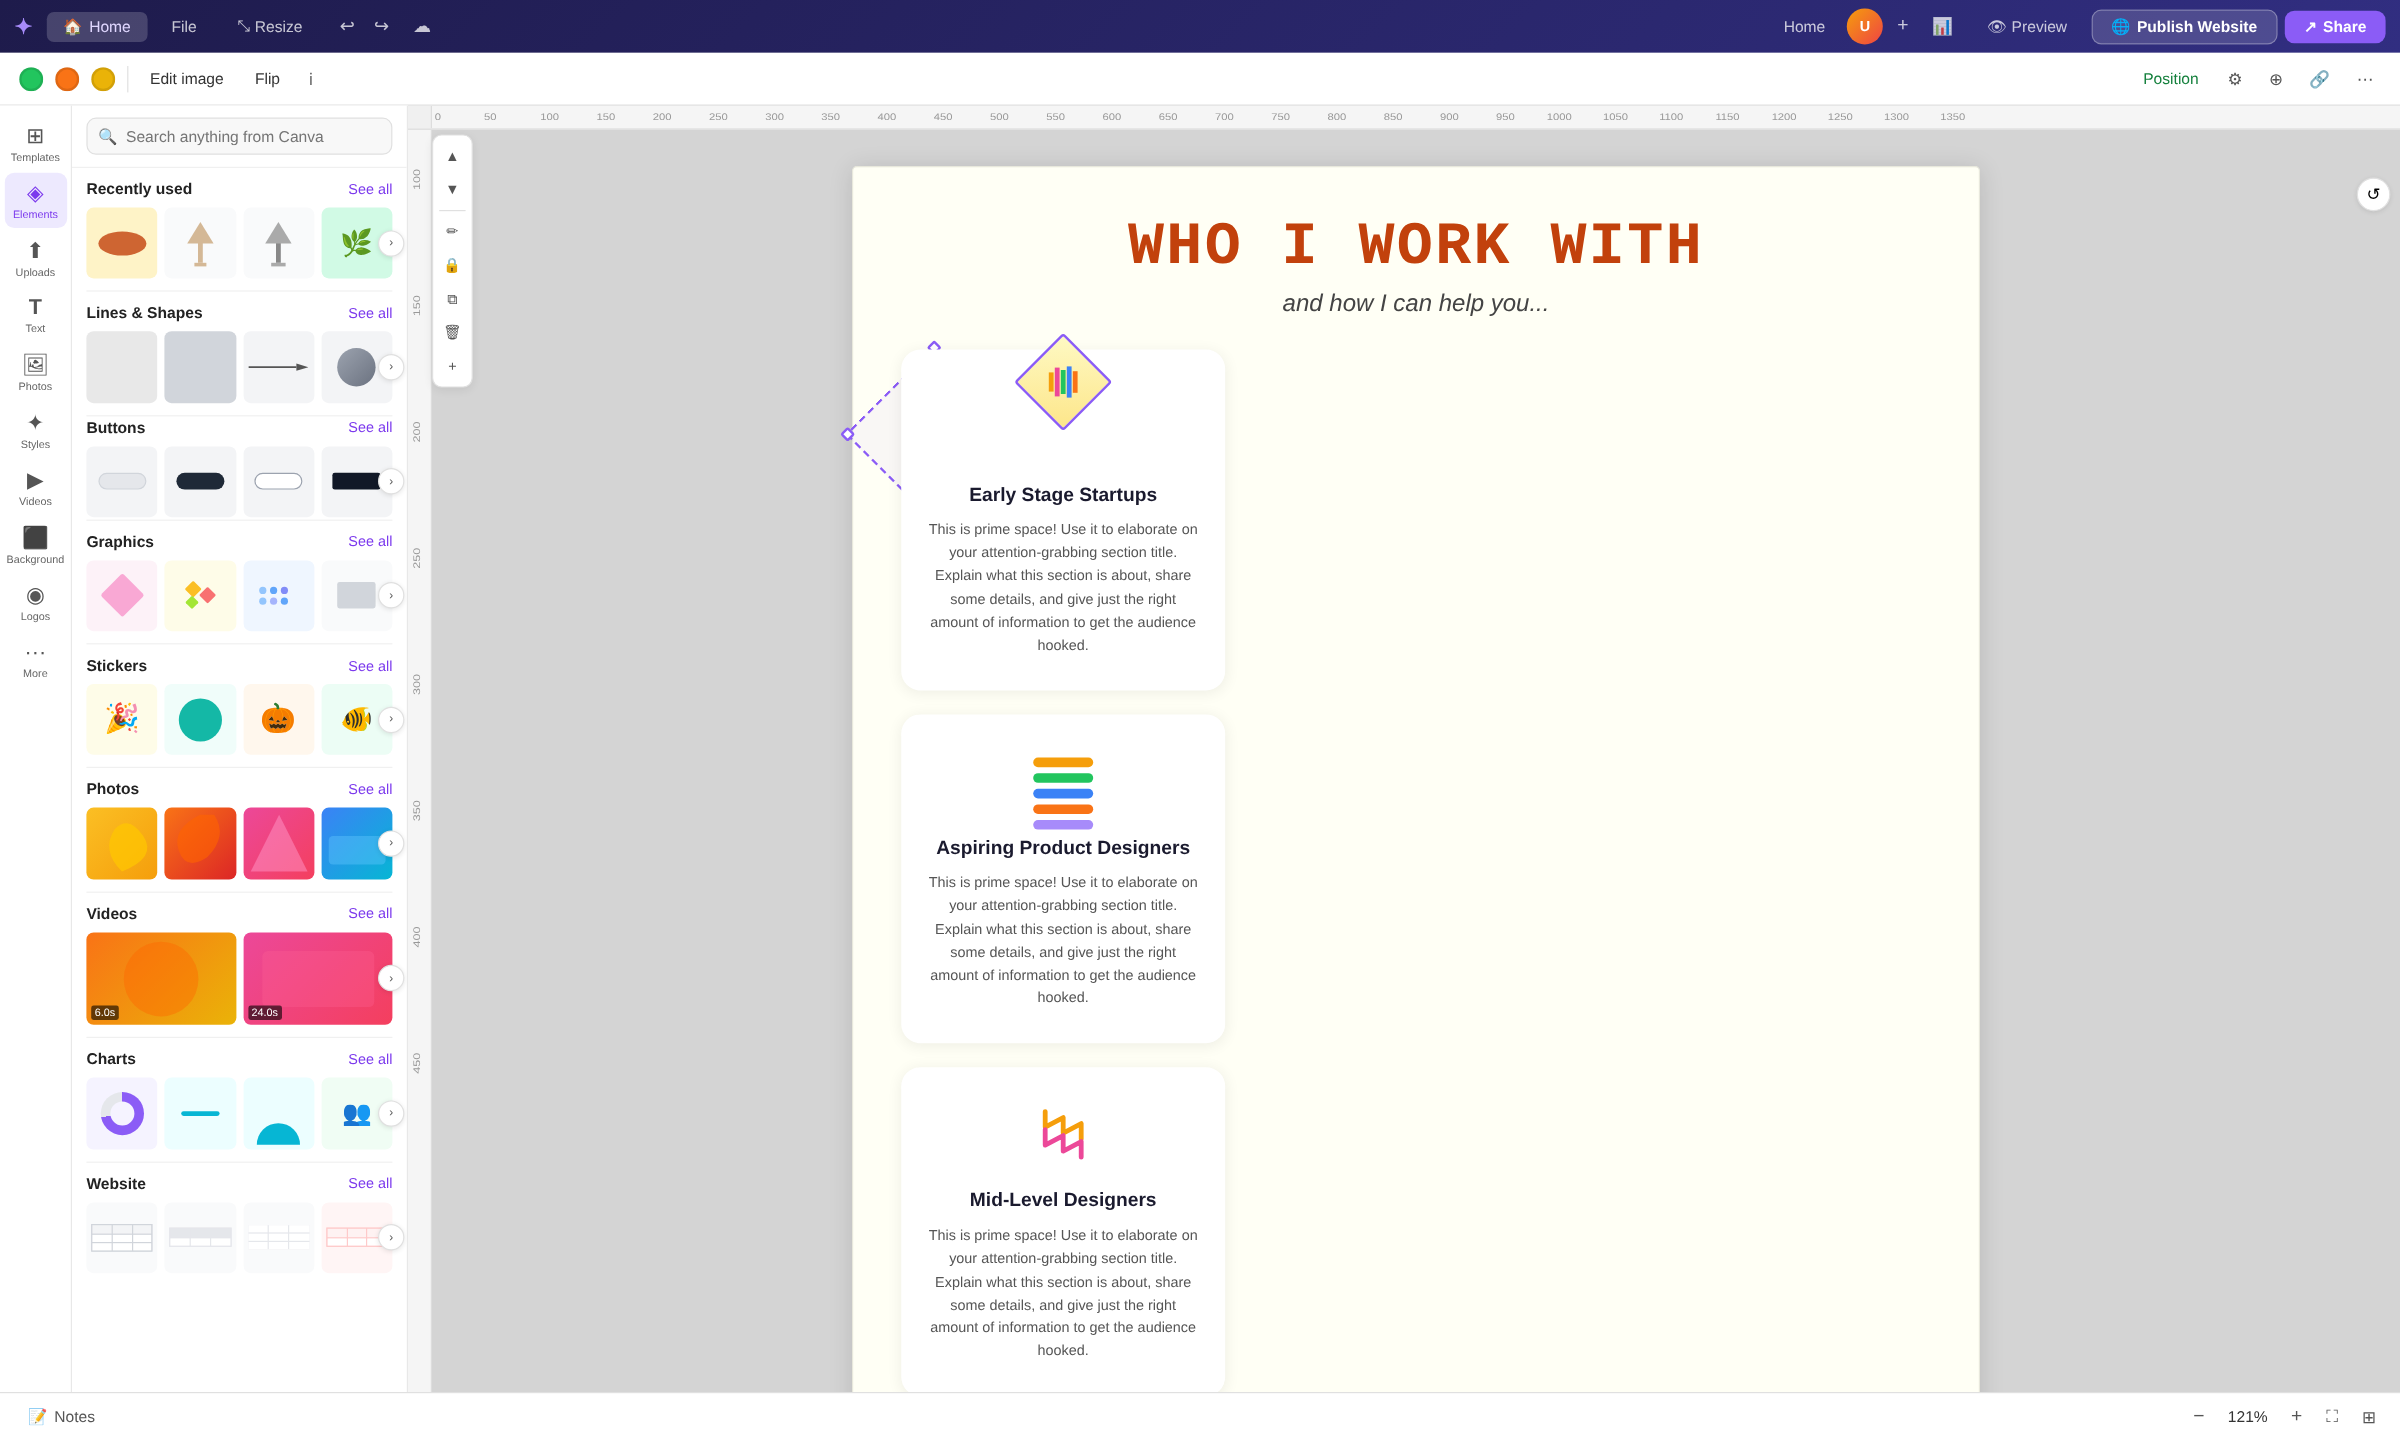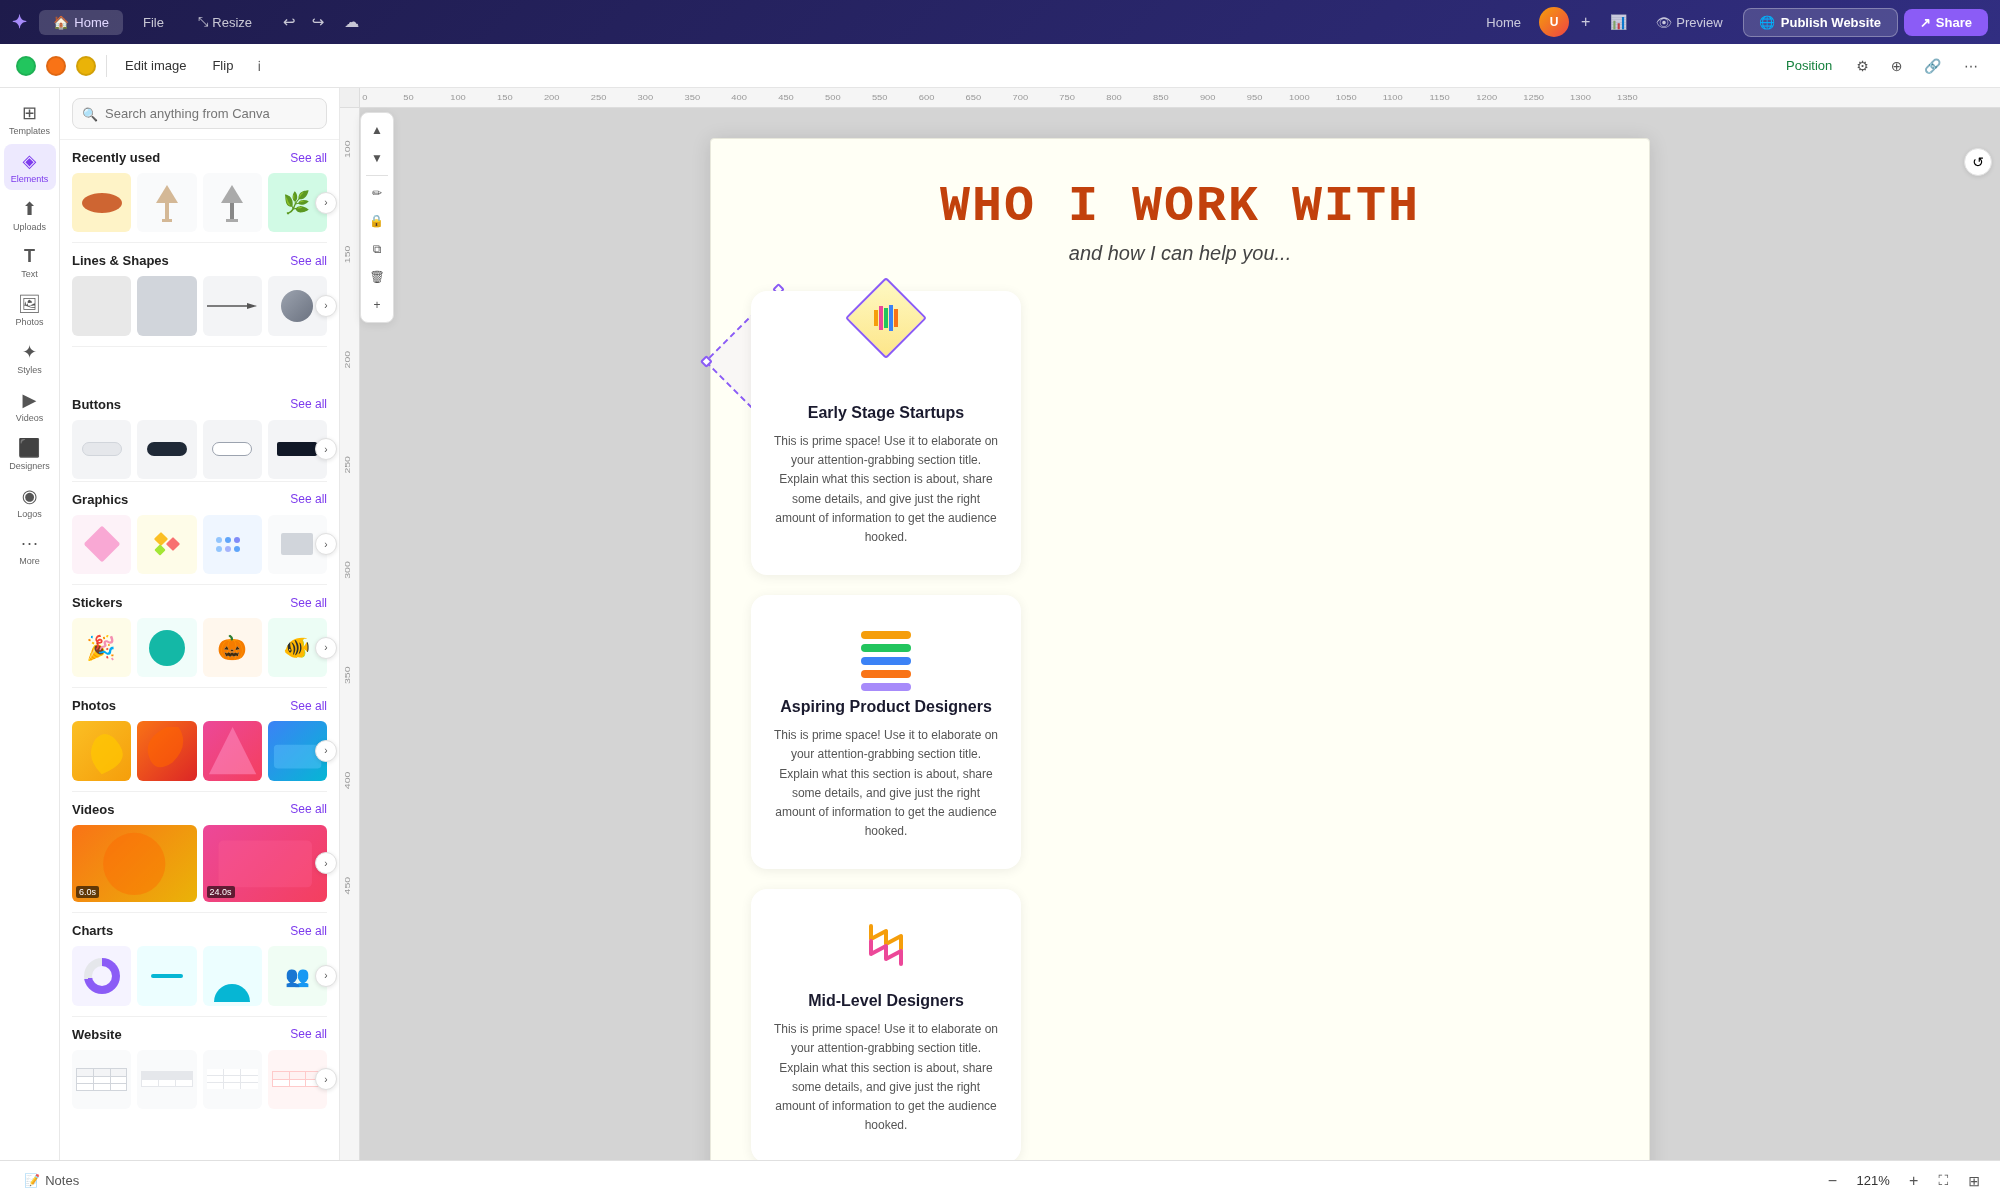--- a/index.html
+++ b/index.html
@@ -89,21 +89,21 @@
     <div style="display:flex;flex-direction:column;align-items:center;padding:6px 4px;cursor:pointer;border-radius:8px;width:52px;gap:2px;">
       <span style="font-size:18px;color:#555;">✦</span>
       <span style="font-size:9px;color:#666;">Styles</span>
     </div>
     <div style="display:flex;flex-direction:column;align-items:center;padding:6px 4px;cursor:pointer;border-radius:8px;width:52px;gap:2px;">
       <span style="font-size:18px;color:#555;">▶</span>
       <span style="font-size:9px;color:#666;">Videos</span>
     </div>
     <div style="display:flex;flex-direction:column;align-items:center;padding:6px 4px;cursor:pointer;border-radius:8px;width:52px;gap:2px;">
       <span style="font-size:18px;color:#555;">⬛</span>
-      <span style="font-size:9px;color:#666;">Designers</span>
+      <span style="font-size:9px;color:#666;">Background</span>
     </div>
     <div style="display:flex;flex-direction:column;align-items:center;padding:6px 4px;cursor:pointer;border-radius:8px;width:52px;gap:2px;">
       <span style="font-size:18px;color:#555;">◉</span>
       <span style="font-size:9px;color:#666;">Logos</span>
     </div>
     <div style="display:flex;flex-direction:column;align-items:center;padding:6px 4px;cursor:pointer;border-radius:8px;width:52px;gap:2px;">
       <span style="font-size:18px;color:#555;">···</span>
       <span style="font-size:9px;color:#666;">More</span>
     </div>
   </div>
@@ -161,21 +161,21 @@
             </svg>
         </div>
         <div style="aspect-ratio:1;border-radius:6px;background:#f3f4f6;display:flex;align-items:center;justify-content:center;cursor:pointer;">
           <div style="width:32px;height:32px;border-radius:50%;background:linear-gradient(135deg,#9ca3af,#6b7280);"></div>
         </div>
         <div style="position:absolute;right:-10px;top:50%;transform:translateY(-50%);background:#fff;border:1px solid #e0e0e0;border-radius:50%;width:22px;height:22px;display:flex;align-items:center;justify-content:center;cursor:pointer;font-size:10px;color:#555;box-shadow:0 1px 4px rgba(0,0,0,0.1);z-index:10;">›</div>
       </div>
     </div>
     <div style="height:1px;background:#f0f0f0;margin:0 12px;"></div>
 
-    <div style="padding:2px 12px;margin-top:48px;">
+    <div style="padding:2px 12px;">
       <div style="display:flex;justify-content:space-between;align-items:center;margin-bottom:8px;">
         <span style="font-size:13px;font-weight:600;color:#222;">Buttons</span>
         <span style="font-size:12px;color:#7c3aed;cursor:pointer;">See all</span>
       </div>
       <div style="display:grid;grid-template-columns:repeat(4,1fr);gap:6px;position:relative;">
         <div style="aspect-ratio:1;border-radius:6px;background:#f3f4f6;display:flex;align-items:center;justify-content:center;cursor:pointer;">
           <div style="width:40px;height:14px;background:#e5e7eb;border-radius:7px;border:1px solid #d1d5db;"></div>
         </div>
         <div style="aspect-ratio:1;border-radius:6px;background:#f3f4f6;display:flex;align-items:center;justify-content:center;cursor:pointer;">
           <div style="width:40px;height:14px;background:#1f2937;border-radius:7px;"></div>

